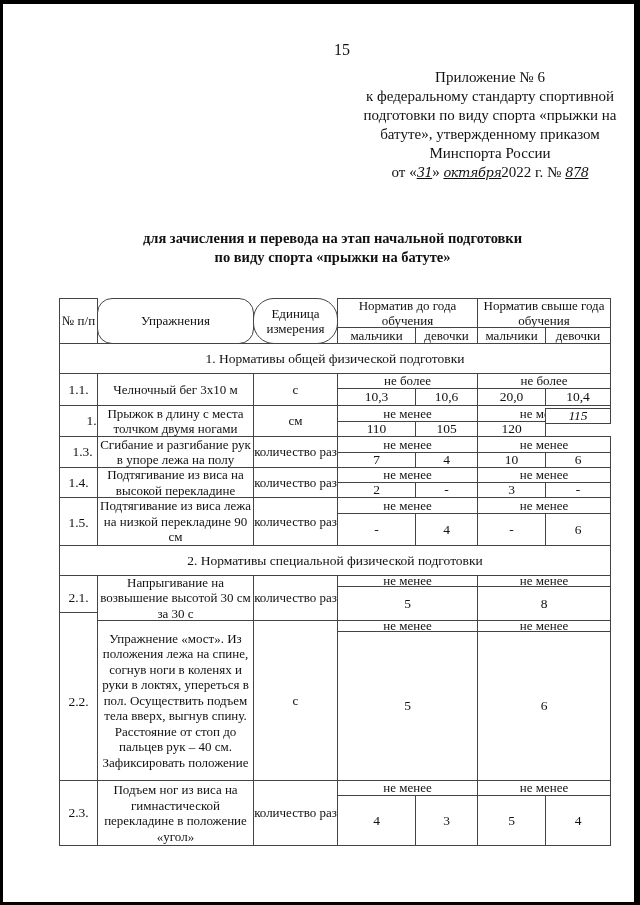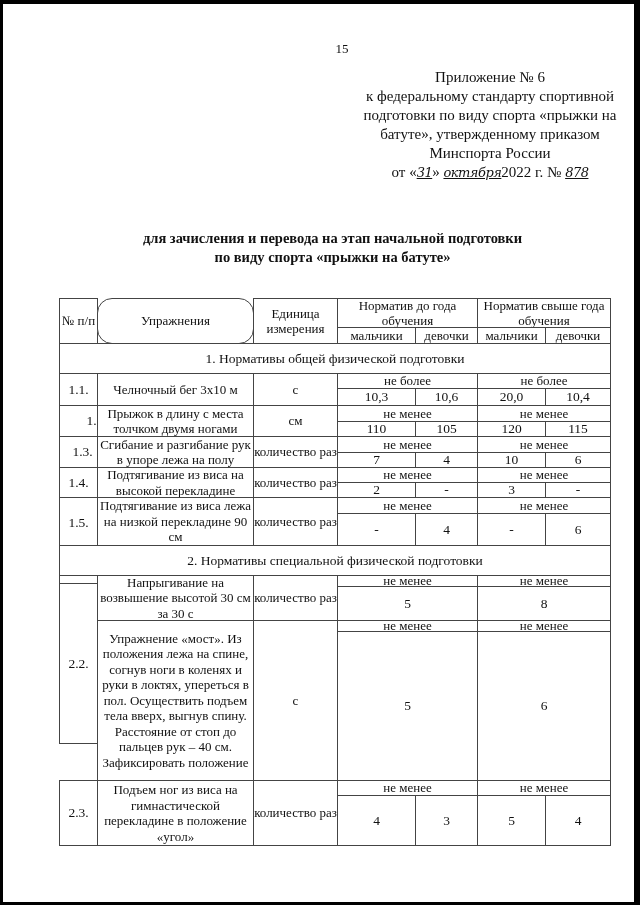--- a/index.html
+++ b/index.html
@@ -7,21 +7,21 @@
     width: 640px; height: 905px; position: relative; overflow: hidden;
     background: #000;
     font-family: "Liberation Serif", "DejaVu Serif", serif;
     color: #111;
   }
   .page {
     position: absolute; left: 3px; top: 4px; width: 631px; height: 898px;
     background: #fff;
   }
   .abs { position: absolute; }
-  .pagenum { left: 327px; top: 41px; font-size: 13px; width: 30px; text-align: center; }
+  .pagenum { left: 327px; top: 41px; font-size: 16px; width: 30px; text-align: center; }
   .appendix {
     left: 340px; top: 68px; width: 300px; text-align: center;
     font-size: 15px; line-height: 19px;
   }
   .appendix .hand {
     font-family: "DejaVu Serif", serif; font-style: italic; font-size: 13px;
     text-decoration: underline; letter-spacing: -0.5px;
   }
   .title {
     left: 60px; top: 229px; width: 545px; text-align: center;
@@ -54,21 +54,21 @@
 </div>
 
 <div class="abs title">
   <div>для зачисления и перевода на этап начальной подготовки</div>
   <div>по виду спорта «прыжки на батуте»</div>
 </div>
 
 <div id="norms-table" class="abs" style="left:0;top:0;width:640px;height:905px;">
     <div class="cell" style="left: 59px; top: 298px; width: 39px; height: 46px;">№ п/п</div>
     <div class="cell" style="left: 97px; top: 298px; width: 157px; height: 46px; border-radius: 15px;">Упражнения</div>
-    <div class="cell" style="left: 253px; top: 298px; width: 85px; height: 46px;">Единица измерения</div>
+    <div class="cell" style="left: 253px; top: 298px; width: 85px; height: 46px; border-radius: 21px;">Единица измерения</div>
     <div class="cell" style="left: 337px; top: 298px; width: 141px; height: 30px;">Норматив до года обучения</div>
     <div class="cell" style="left: 477px; top: 298px; width: 134px; height: 30px;">Норматив свыше года обучения</div>
     <div class="cell" style="left: 337px; top: 327px; width: 79px; height: 17px;">мальчики</div>
     <div class="cell" style="left: 415px; top: 327px; width: 63px; height: 17px;">девочки</div>
     <div class="cell" style="left: 477px; top: 327px; width: 69px; height: 17px;">мальчики</div>
     <div class="cell" style="left: 545px; top: 327px; width: 66px; height: 17px;">девочки</div>
     <div class="cell sec" style="left: 59px; top: 343px; width: 552px; height: 31px;">1. Нормативы общей физической подготовки</div>
     <div class="cell num" style="left: 59px; top: 373px; width: 39px; height: 33px;">1.1.</div>
     <div class="cell" style="left: 97px; top: 373px; width: 157px; height: 33px;">Челночный бег 3х10 м</div>
     <div class="cell" style="left: 253px; top: 373px; width: 85px; height: 33px;">с</div>
@@ -79,21 +79,21 @@
     <div class="cell num" style="left: 477px; top: 388px; width: 69px; height: 18px;">20,0</div>
     <div class="cell num" style="left: 545px; top: 388px; width: 66px; height: 18px;">10,4</div>
     <div class="cell num" style="left: 59px; top: 405px; width: 39px; height: 32px; padding-left: 36px;">1.2.</div>
     <div class="cell" style="left: 97px; top: 405px; width: 157px; height: 32px;">Прыжок в длину с места толчком двумя ногами</div>
     <div class="cell" style="left: 253px; top: 405px; width: 85px; height: 32px;">см</div>
     <div class="cell" style="left: 337px; top: 405px; width: 141px; height: 17px;">не менее</div>
     <div class="cell" style="left: 477px; top: 405px; width: 134px; height: 17px;">не менее</div>
     <div class="cell num" style="left: 337px; top: 421px; width: 79px; height: 16px;">110</div>
     <div class="cell num" style="left: 415px; top: 421px; width: 63px; height: 16px;">105</div>
     <div class="cell num" style="left: 477px; top: 421px; width: 69px; height: 16px;">120</div>
-    <div class="cell num" style="left: 545px; top: 421px; width: 66px; height: 16px;">115</div>
+    <div class="cell num" style="left: 545px; top: 408px; width: 66px; height: 16px; font-style: italic;">115</div>
     <div class="cell num" style="left: 59px; top: 436px; width: 47px; height: 32px;">1.3.</div>
     <div class="cell" style="left: 97px; top: 436px; width: 157px; height: 32px;">Сгибание и разгибание рук в упоре лежа на полу</div>
     <div class="cell" style="left: 253px; top: 436px; width: 85px; height: 32px;">количество раз</div>
     <div class="cell" style="left: 337px; top: 436px; width: 141px; height: 17px;">не менее</div>
     <div class="cell" style="left: 477px; top: 436px; width: 134px; height: 17px;">не менее</div>
     <div class="cell num" style="left: 337px; top: 452px; width: 79px; height: 16px;">7</div>
     <div class="cell num" style="left: 415px; top: 452px; width: 63px; height: 16px;">4</div>
     <div class="cell num" style="left: 477px; top: 452px; width: 69px; height: 16px;">10</div>
     <div class="cell num" style="left: 545px; top: 452px; width: 66px; height: 16px;">6</div>
     <div class="cell num" style="left: 59px; top: 467px; width: 39px; height: 31px;">1.4.</div>
@@ -115,21 +115,21 @@
     <div class="cell num" style="left: 477px; top: 513px; width: 69px; height: 33px;">-</div>
     <div class="cell num" style="left: 545px; top: 513px; width: 66px; height: 33px;">6</div>
     <div class="cell sec" style="left: 59px; top: 545px; width: 552px; height: 31px;">2. Нормативы специальной физической подготовки</div>
     <div class="cell num" style="left: 59px; top: 575px; width: 39px; height: 46px;">2.1.</div>
     <div class="cell" style="left: 97px; top: 575px; width: 157px; height: 46px;">Напрыгивание на возвышение высотой 30 см за 30 с</div>
     <div class="cell" style="left: 253px; top: 575px; width: 85px; height: 46px;">количество раз</div>
     <div class="cell" style="left: 337px; top: 575px; width: 141px; height: 12px;">не менее</div>
     <div class="cell" style="left: 477px; top: 575px; width: 134px; height: 12px;">не менее</div>
     <div class="cell num" style="left: 337px; top: 586px; width: 141px; height: 35px;">5</div>
     <div class="cell num" style="left: 477px; top: 586px; width: 134px; height: 35px;">8</div>
-    <div class="cell num" style="left: 59px; top: 583px; width: 39px; height: 161px;">2.2.</div>
+    <div class="cell num" style="left: 59px; top: 612px; width: 39px; height: 179px;">2.2.</div>
     <div class="cell" style="left: 97px; top: 620px; width: 157px; height: 161px;">Упражнение «мост». Из положения лежа на спине, согнув ноги в коленях и руки в локтях, упереться в пол. Осуществить подъем тела вверх, выгнув спину. Расстояние от стоп до пальцев рук – 40 см. Зафиксировать положение</div>
     <div class="cell" style="left: 253px; top: 620px; width: 85px; height: 161px;">с</div>
     <div class="cell" style="left: 337px; top: 620px; width: 141px; height: 12px;">не менее</div>
     <div class="cell" style="left: 477px; top: 620px; width: 134px; height: 12px;">не менее</div>
     <div class="cell num" style="left: 337px; top: 631px; width: 141px; height: 150px;">5</div>
     <div class="cell num" style="left: 477px; top: 631px; width: 134px; height: 150px;">6</div>
     <div class="cell num" style="left: 59px; top: 780px; width: 39px; height: 66px;">2.3.</div>
     <div class="cell" style="left: 97px; top: 780px; width: 157px; height: 66px;">Подъем ног из виса на гимнастической перекладине в положение «угол»</div>
     <div class="cell" style="left: 253px; top: 780px; width: 85px; height: 66px;">количество раз</div>
     <div class="cell" style="left: 337px; top: 780px; width: 141px; height: 16px;">не менее</div>

